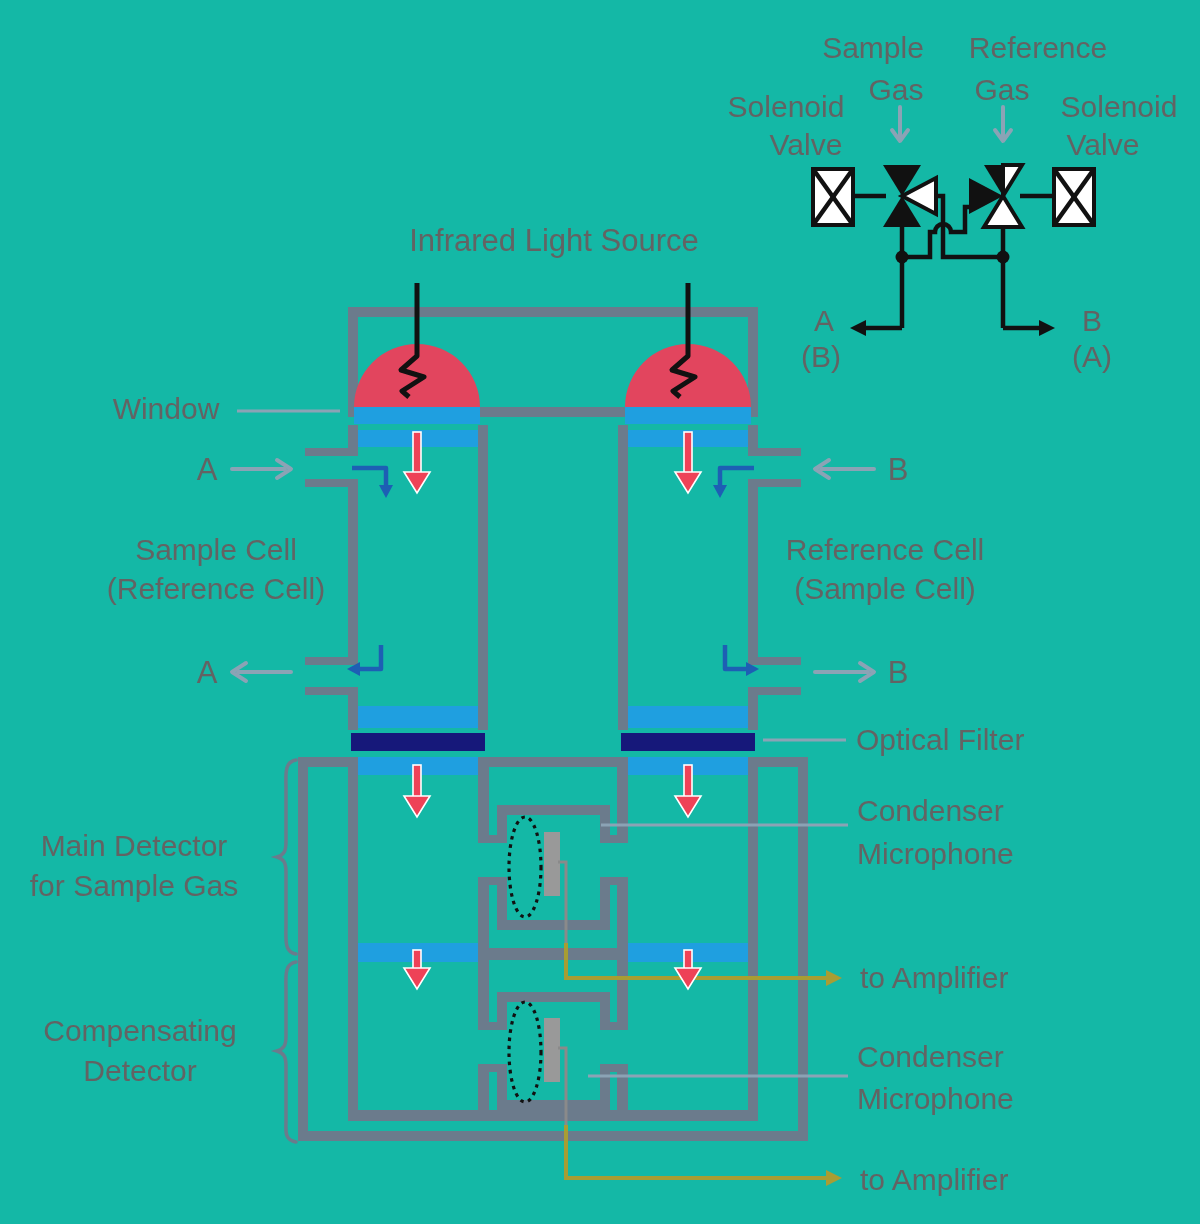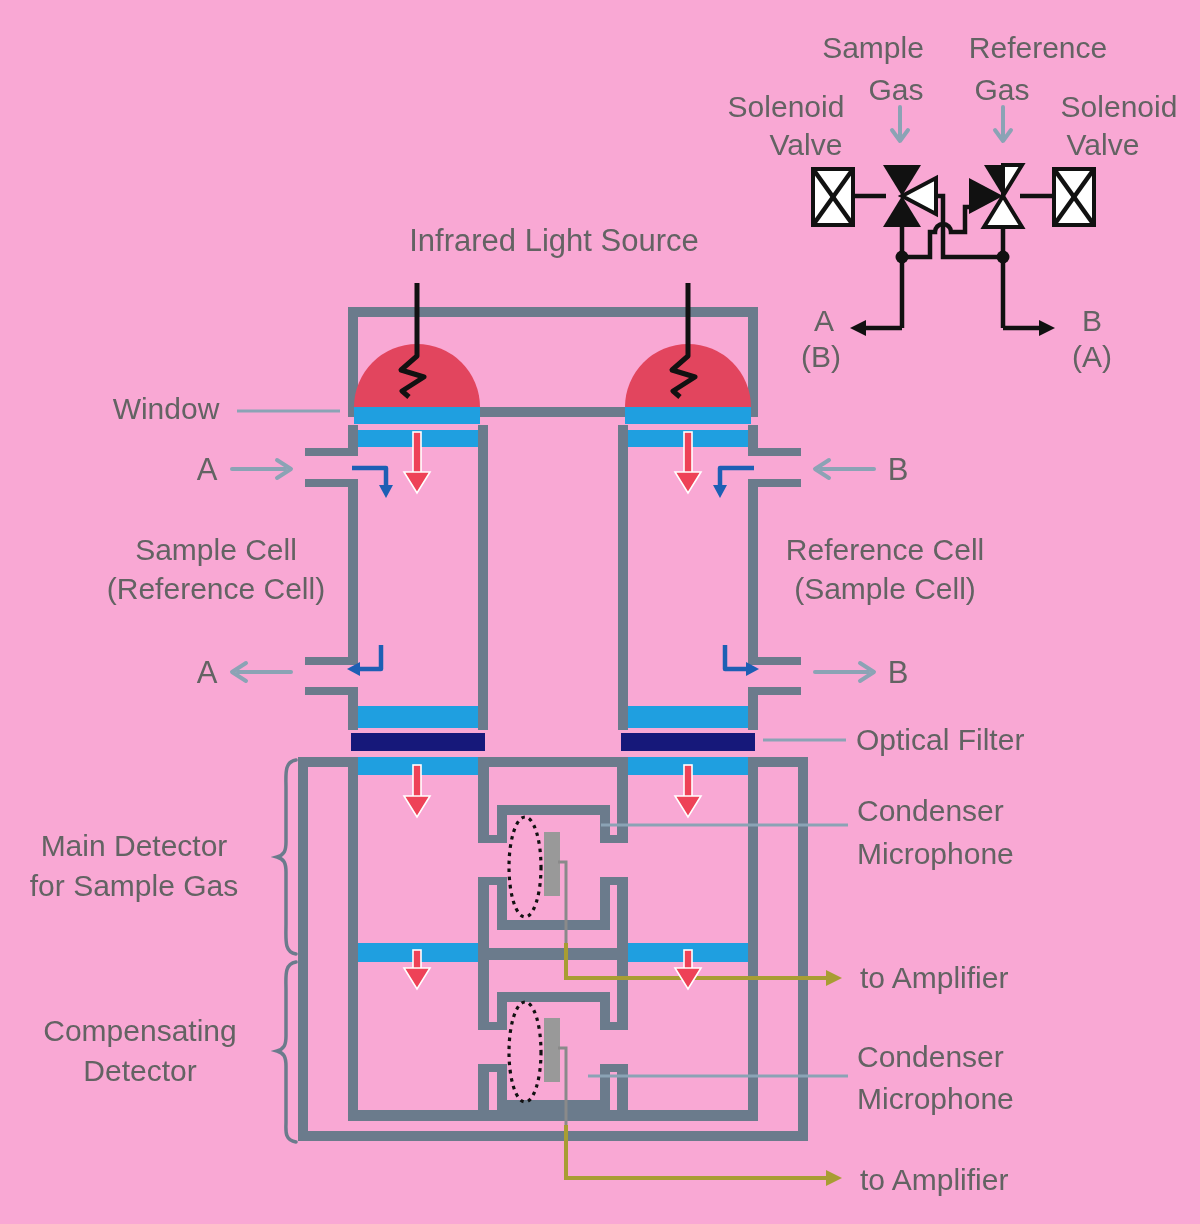--- a/index.html
+++ b/index.html
@@ -1,16 +1,16 @@
 <!DOCTYPE html>
 <html><head>
 <meta charset="utf-8">
 <style>
   html,body{margin:0;padding:0;background:#fff;}
-  .stage{position:relative;width:1200px;height:1224px;background:#f9a8d4;
+  .stage{position:relative;width:1200px;height:1224px;background:#14b8a6;
          font-family:"Liberation Sans", sans-serif;}
   svg{display:block;}
   .w{fill:#6b7b8c;}                 
   .win{fill:#1f9fe0;}               
   .nav{fill:#16187a;}               
   .dome{fill:#e2455e;}              
   .bk{stroke:#111;stroke-width:4.5;fill:none;}
   .bkf{fill:#111;}
   .whitef{fill:#fff;stroke:#111;stroke-width:4;}
   .slate{stroke:#8ba3b5;stroke-width:4;fill:none;stroke-linecap:round;stroke-linejoin:round;}

